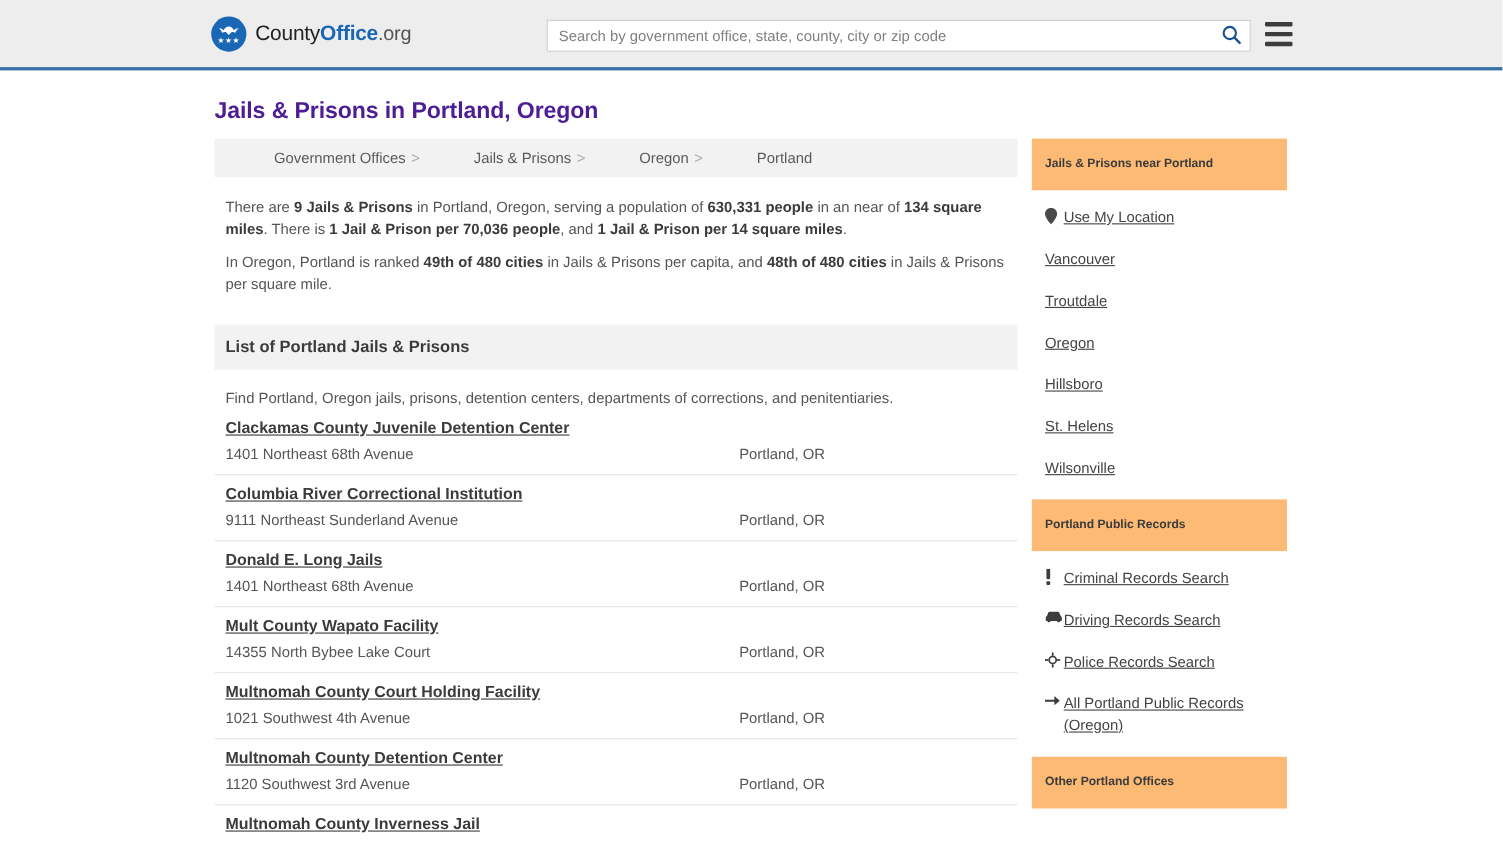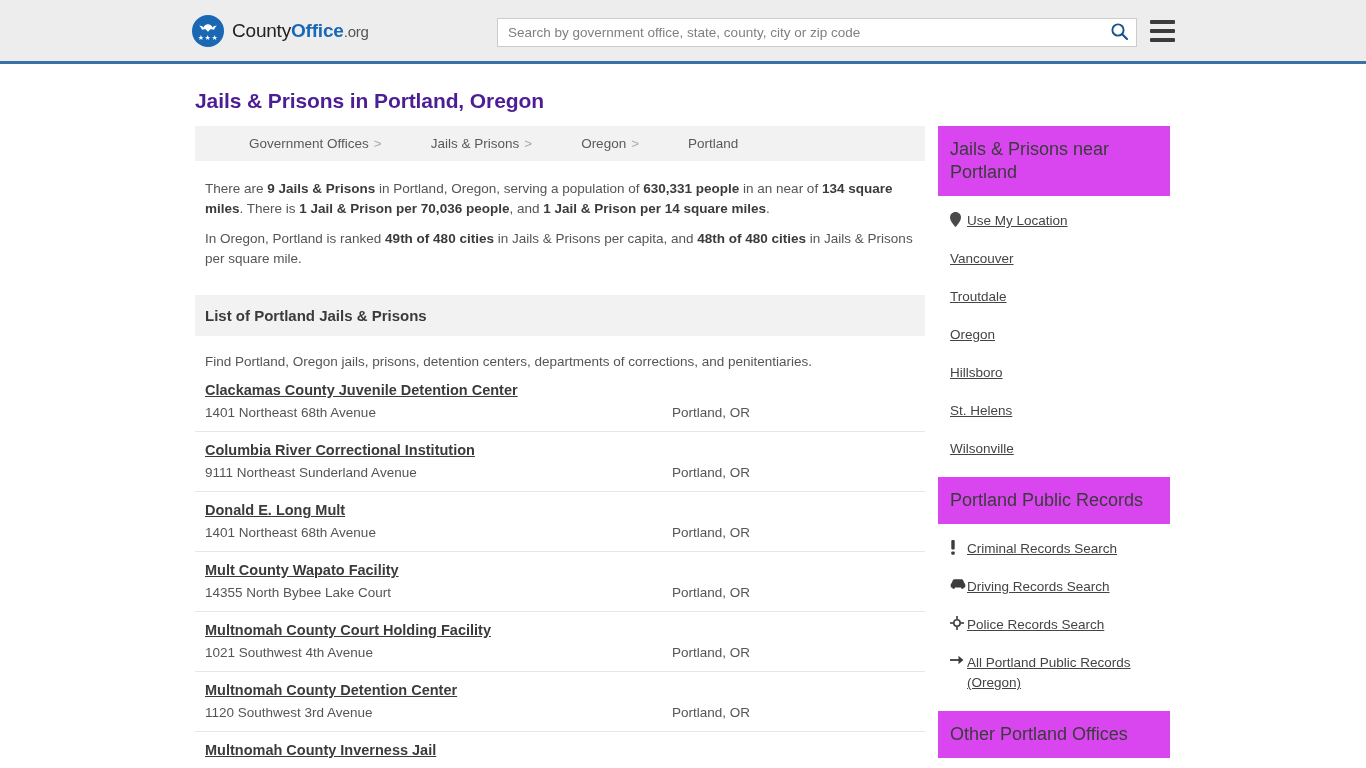--- a/index.html
+++ b/index.html
@@ -52,21 +52,21 @@
     line-height: 7px;
     margin-top: 1px;
   }
   .logo-text {
     font-size: 19px;
     color: #222222;
     letter-spacing: -0.2px;
     white-space: nowrap;
   }
   .logo-text .b { font-weight: bold; color: #1967b5; }
-  .logo-text .dim { color: #555555; font-size: 15px; }
+  .logo-text .dim { color: #555555; font-size: 18px; }
 
   .search-wrap {
     position: absolute;
     left: 497px;
     top: 18px;
     width: 640px;
     height: 29px;
     background: #ffffff;
     border: 1px solid #cccccc;
     display: flex;
@@ -190,24 +190,24 @@
     display: flex;
     font-size: 13.5px;
     color: #555555;
   }
   .listing-addr { width: 467px; flex: none; }
   .listing-city { flex: 1; }
 
   
   .side-box { margin-bottom: 5px; }
   .side-head {
-    background: #d946ef;
+    background: #fdba74;
     padding: 12px 12px;
-    font-size: 18px;
-    font-weight: normal;
+    font-size: 11px;
+    font-weight: bold;
     color: #3b3b3b;
     line-height: 23px;
   }
   .side-links { padding: 6px 0 4px 12px; }
   .side-link {
     display: flex;
     align-items: flex-start;
     margin: 0;
     padding: 9px 0 9px 0;
     font-size: 13.5px;
@@ -288,21 +288,21 @@
 
         <div id="listings">
             <div class="listing"><a class="listing-name">Clackamas County Juvenile Detention Center</a><div class="listing-row">
                 <div class="listing-addr">1401 Northeast 68th Avenue</div>
                 <div class="listing-city">Portland, OR</div>
               </div></div>
             <div class="listing"><a class="listing-name">Columbia River Correctional Institution</a><div class="listing-row">
                 <div class="listing-addr">9111 Northeast Sunderland Avenue</div>
                 <div class="listing-city">Portland, OR</div>
               </div></div>
-            <div class="listing"><a class="listing-name">Donald E. Long Mult</a><div class="listing-row">
+            <div class="listing"><a class="listing-name">Donald E. Long Jails</a><div class="listing-row">
                 <div class="listing-addr">1401 Northeast 68th Avenue</div>
                 <div class="listing-city">Portland, OR</div>
               </div></div>
             <div class="listing"><a class="listing-name">Mult County Wapato Facility</a><div class="listing-row">
                 <div class="listing-addr">14355 North Bybee Lake Court</div>
                 <div class="listing-city">Portland, OR</div>
               </div></div>
             <div class="listing"><a class="listing-name">Multnomah County Court Holding Facility</a><div class="listing-row">
                 <div class="listing-addr">1021 Southwest 4th Avenue</div>
                 <div class="listing-city">Portland, OR</div>

